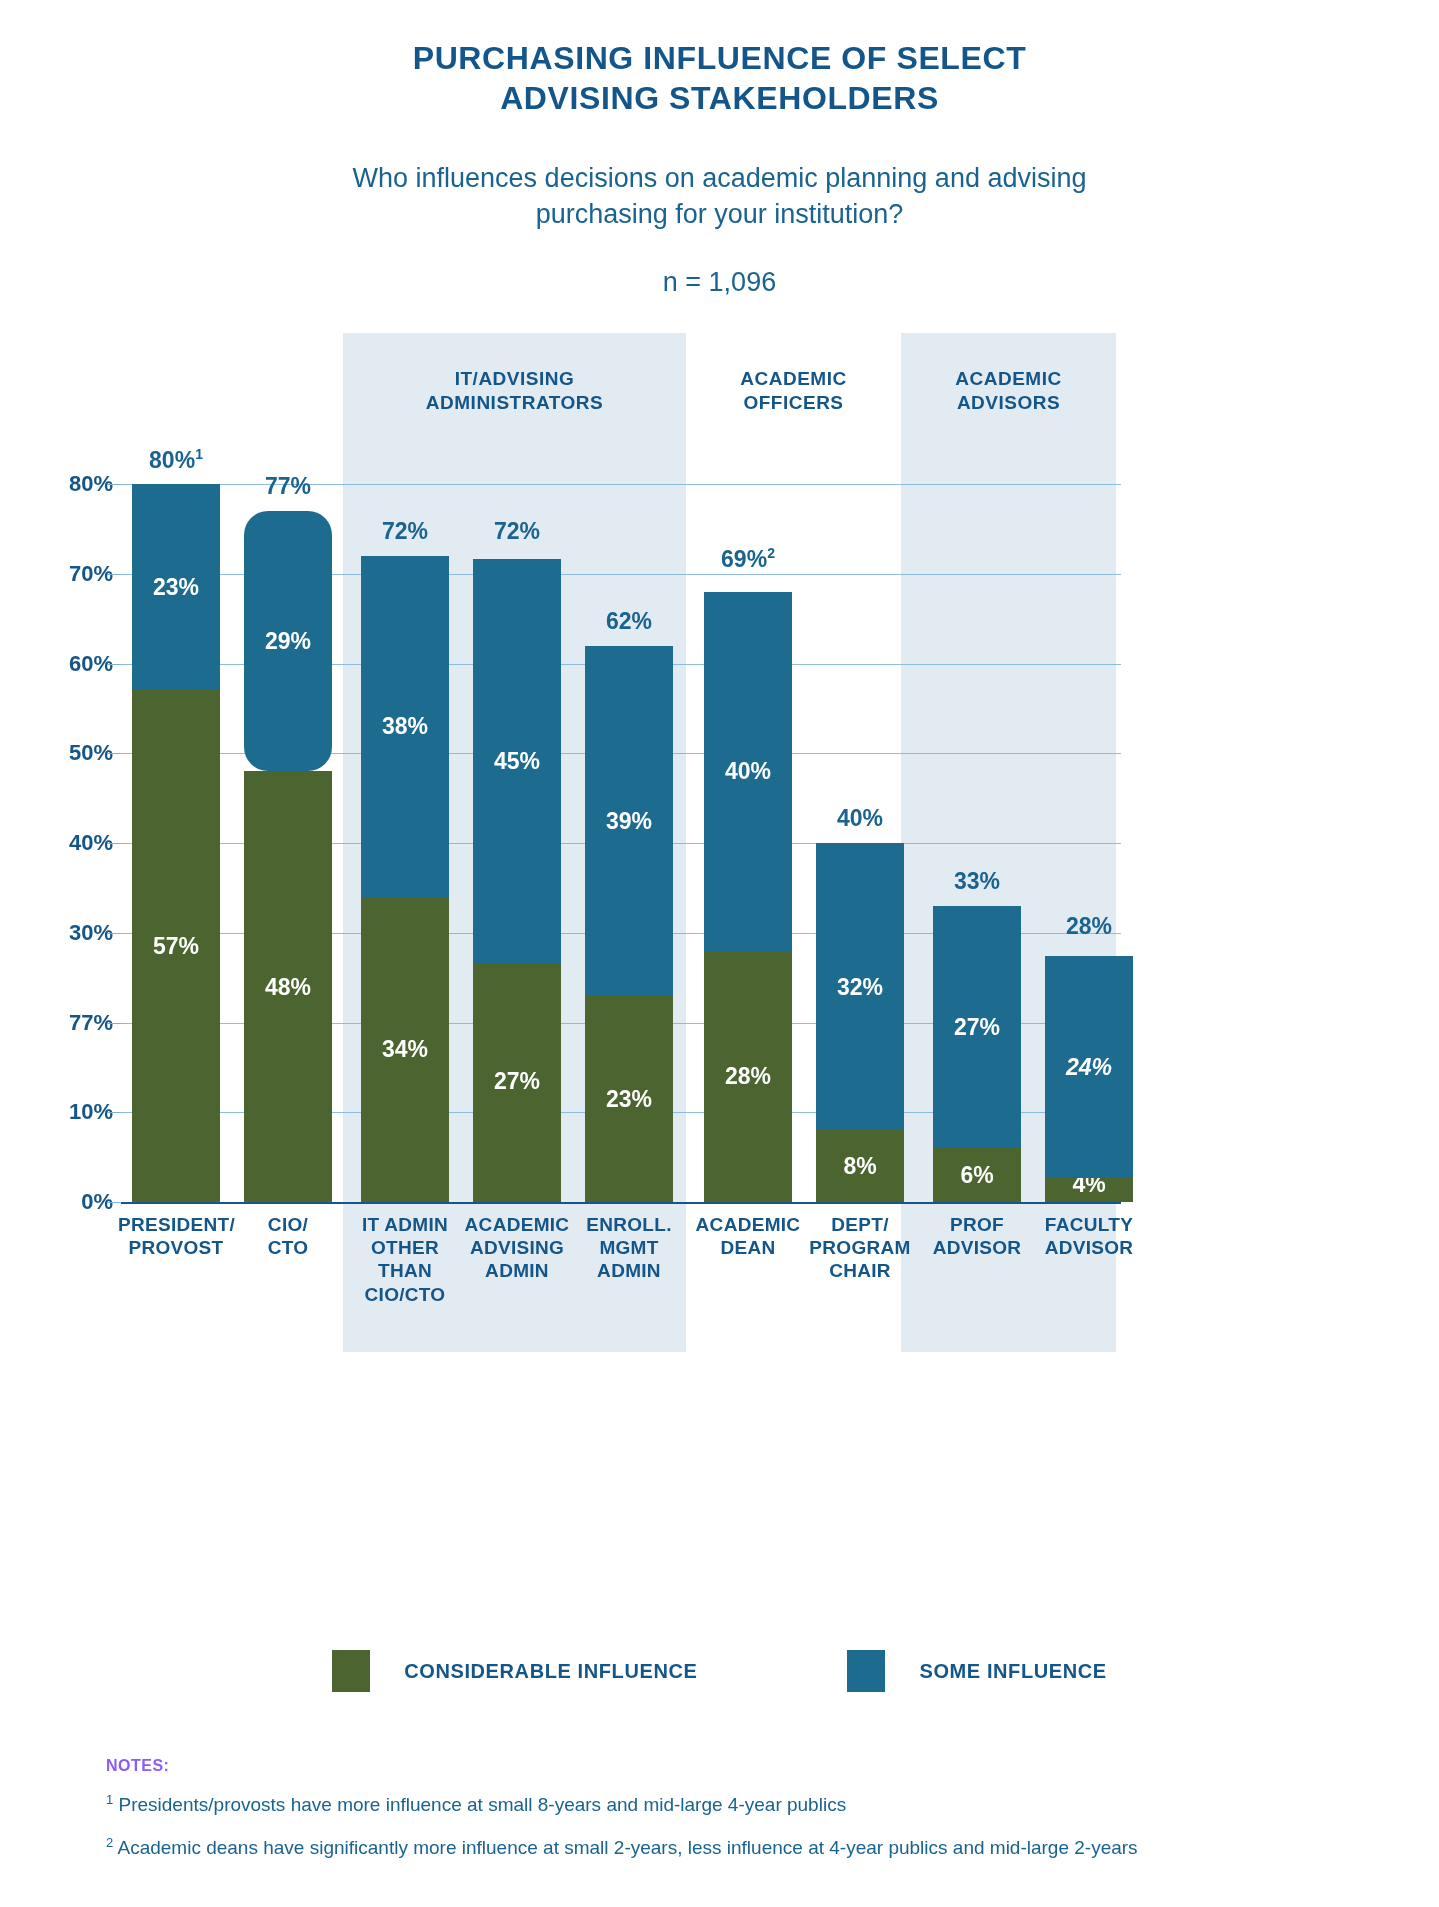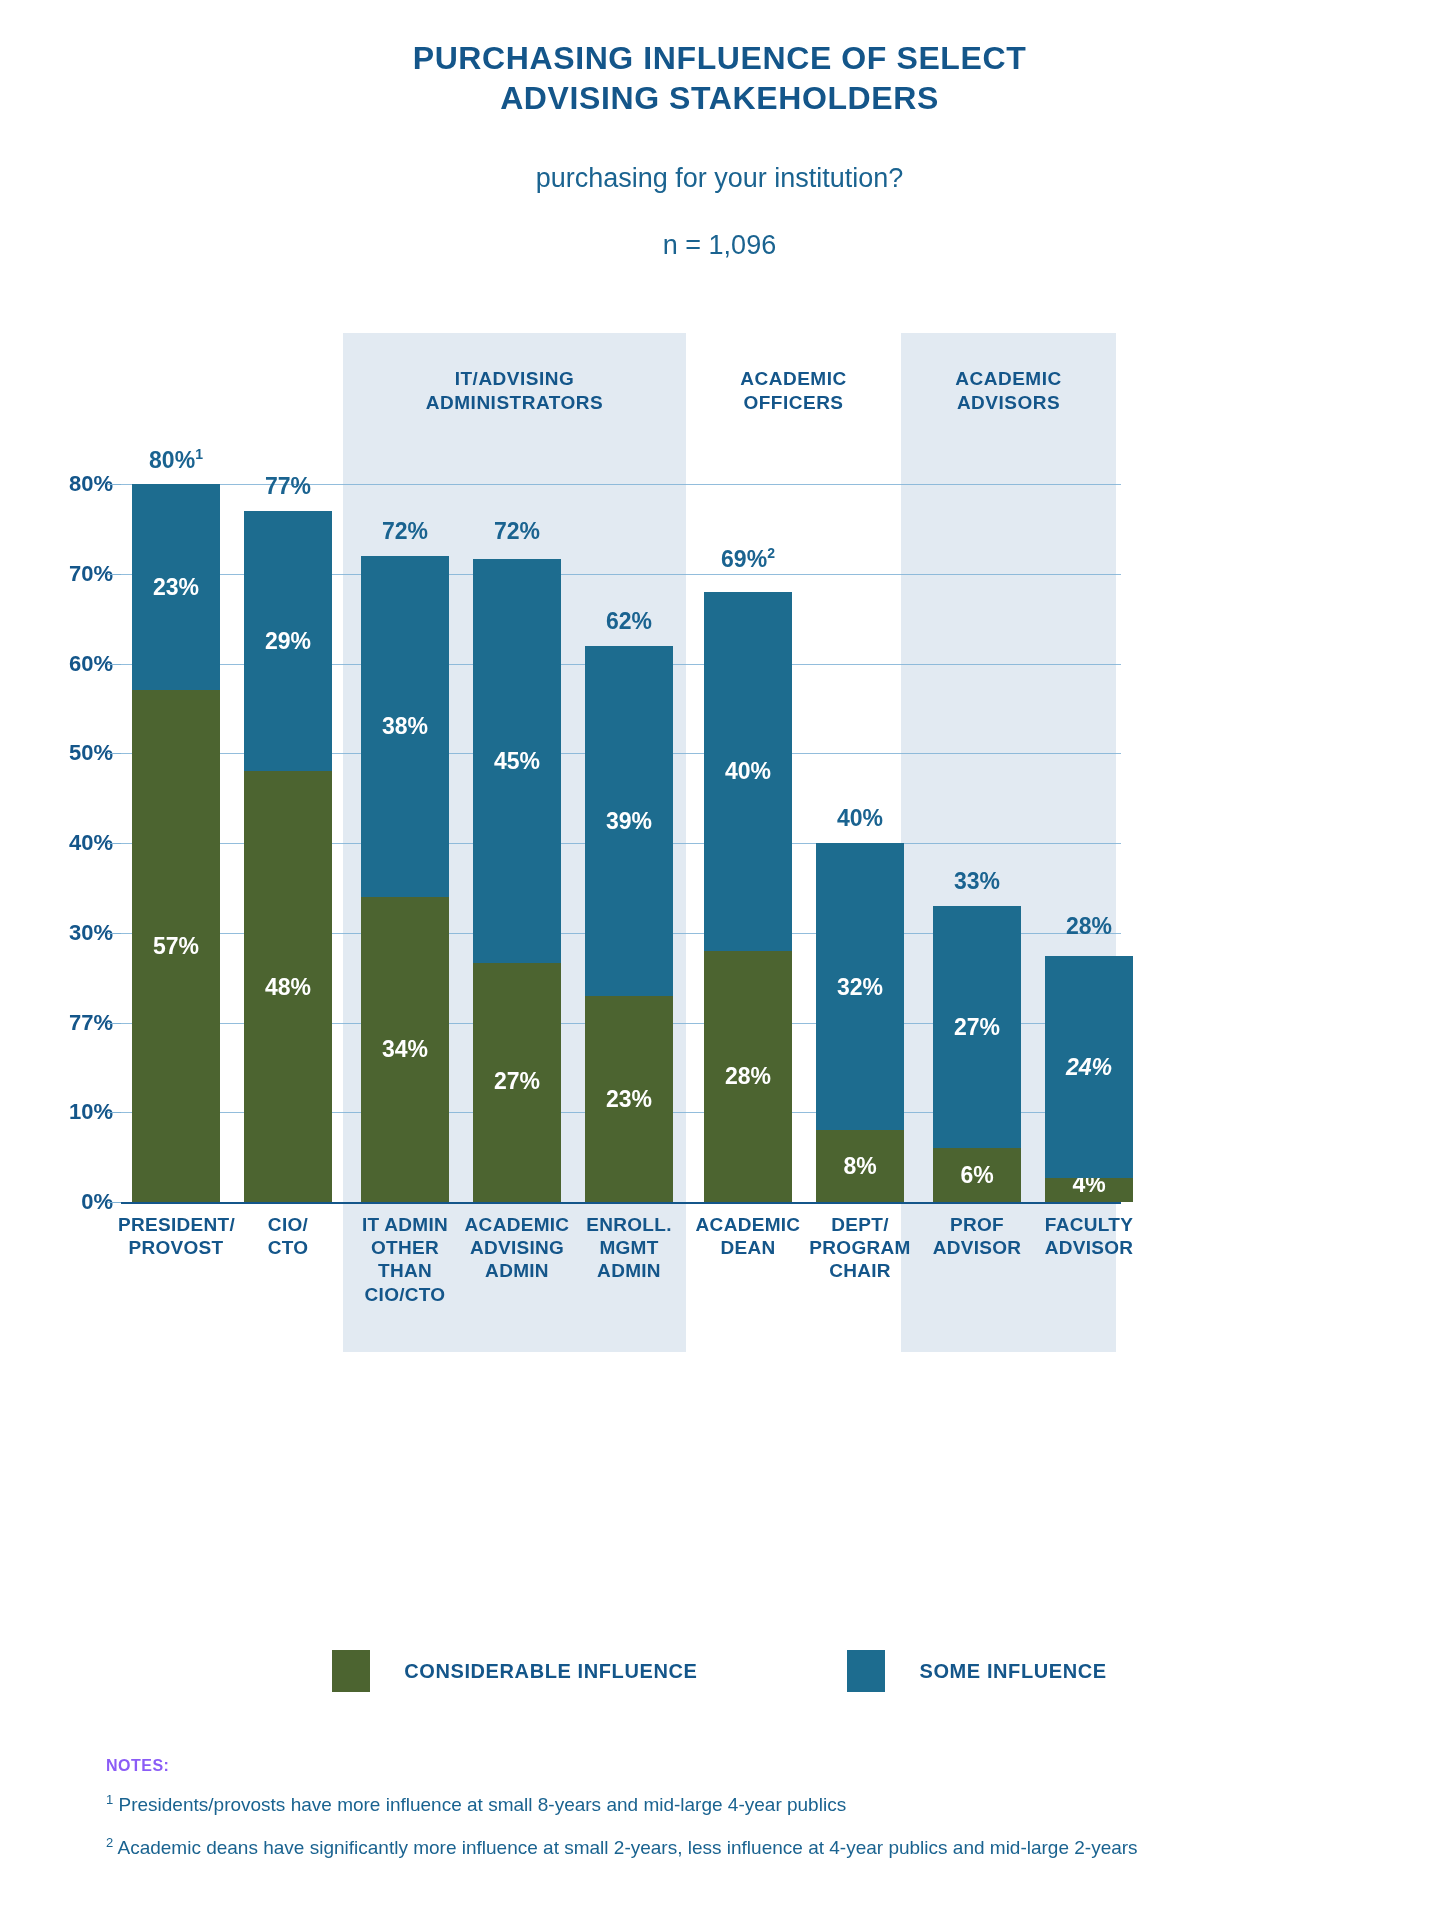--- a/index.html
+++ b/index.html
@@ -104,20 +104,21 @@
 </style>
 </head>
 <body>
 
 <div class="header">
   <div class="title">
     <div>PURCHASING INFLUENCE OF SELECT</div>
     <div>ADVISING STAKEHOLDERS</div>
   </div>
   <div class="subtitle">
+    <div>Who influences decisions on academic planning and advising</div>
     <div>purchasing for your institution?</div>
   </div>
   <div class="nvalue">n = 1,096</div>
 </div>
 
 <div class="chart-wrap">
 
   <div class="band b2"></div>
   <div class="band b4"></div>
 
@@ -170,21 +171,21 @@
         </div>
         <div class="seg blue" style="bottom: 511.575px; height: 206.425px;">
           <div class="seg-label">23%</div>
         </div>
         <div class="total-label" style="top: -38px;">80%<sup>1</sup></div>
       </div>
       <div class="bar-col" style="left: 123px; height: 691.075px;">
         <div class="seg green" style="bottom: 0px; height: 430.8px;">
           <div class="seg-label">48%</div>
         </div>
-        <div class="seg blue" style="bottom: 430.8px; height: 260.275px;">
+        <div class="seg blue" style="bottom: 430.8px; height: 260.275px; border-radius: 24px;">
           <div class="seg-label">29%</div>
         </div>
         <div class="total-label" style="top: -38px;">77%</div>
       </div>
       <div class="bar-col" style="left: 240px; height: 646.2px;">
         <div class="seg green" style="bottom: 0px; height: 305.15px;">
           <div class="seg-label">34%</div>
         </div>
         <div class="seg blue" style="bottom: 305.15px; height: 341.05px;">
           <div class="seg-label">38%</div>

